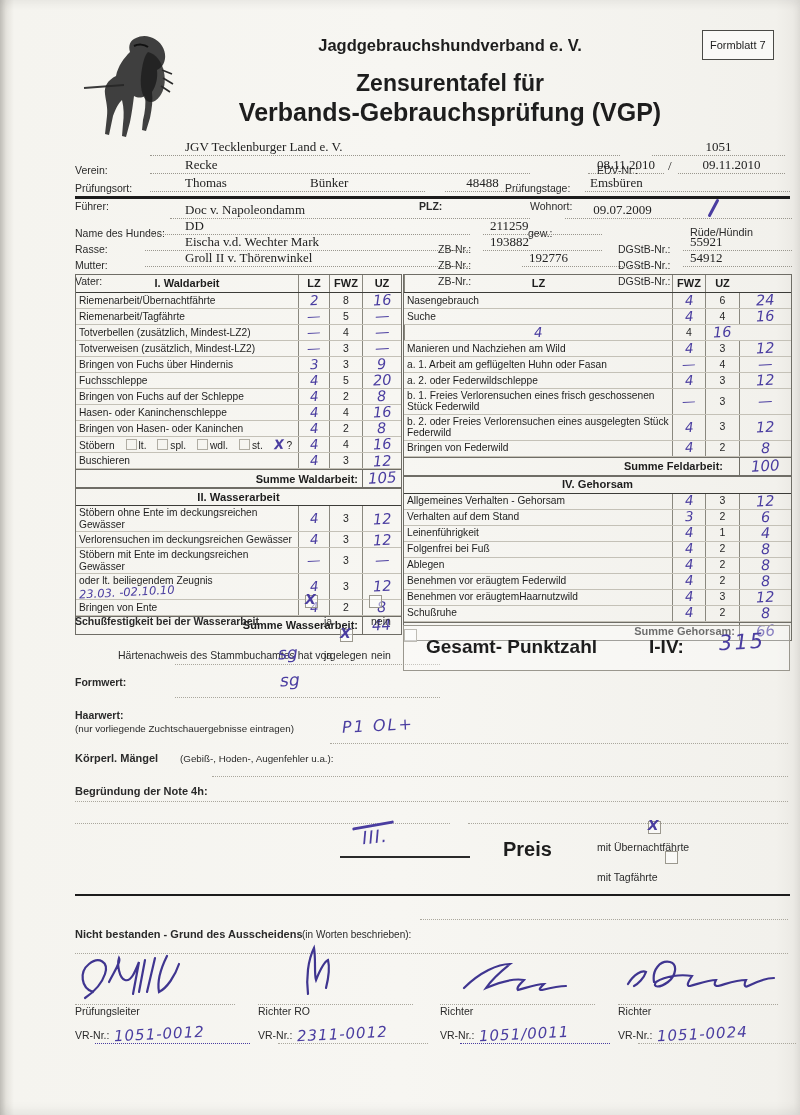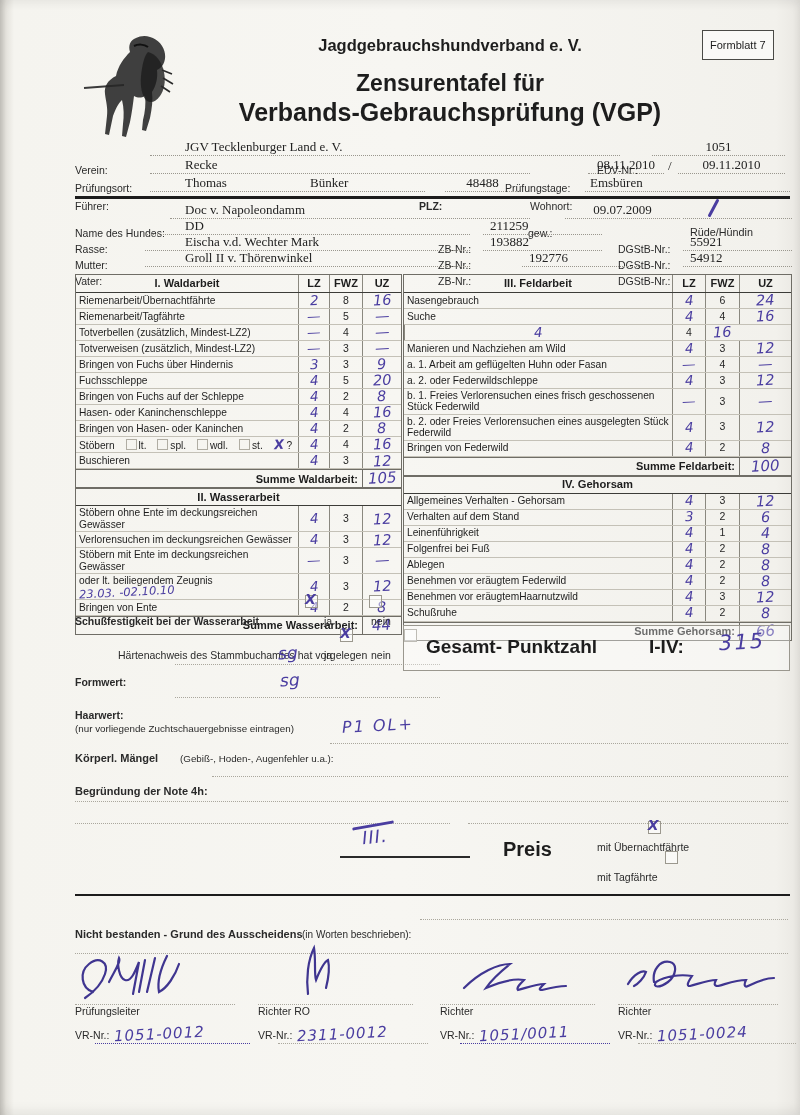--- a/index.html
+++ b/index.html
@@ -361,21 +361,20 @@
       <div class="cell sumlab" style="grid-column:1/2;">Summe Wasserarbeit:</div>
       <div class="cell num" style="border-left:1px solid #6f6d66;">
           <span class="hw rot" style="font-size:15px;">44</span>
         </div>
     </div>
   </div>
 
   
   <div class="tblcol tbl" style="left:403px;top:274px;width:387px;--cols:1fr 33px 34px 52px;">
     <div class="trow hdr">
-      <div class="cell">III. Feldarbeit</div>
       <div class="cell num">LZ</div>
       <div class="cell num">FWZ</div>
       <div class="cell num">UZ</div>
     </div>
 
     <div>
 
         <div class="trow">
           <div class="cell"><span>Nasengebrauch</span></div>
           <div class="cell num">
@@ -486,21 +485,21 @@
           </div>
           <div class="cell num">
             <span class="fwz">2</span>
           </div>
           <div class="cell num">
             <span class="hw hwbig rot">8</span>
           </div>
         </div>
       </div>
 
-    <div class="trow sumrow" style="--cols:1fr 52px;grid-template-columns:1fr 52px;">
+    <div class="trow sumrow" style="--cols:1fr 52px;grid-template-columns:1fr 52px;gap:12px;">
       <div class="cell sumlab" style="grid-column:1/2;">Summe Feldarbeit:</div>
       <div class="cell num" style="border-left:1px solid #6f6d66;">
           <span class="hw rot" style="font-size:15px;">100</span>
         </div>
     </div>
 
     <div class="trow sect">
         <div class="cell">IV. Gehorsam</div>
       </div>
 

